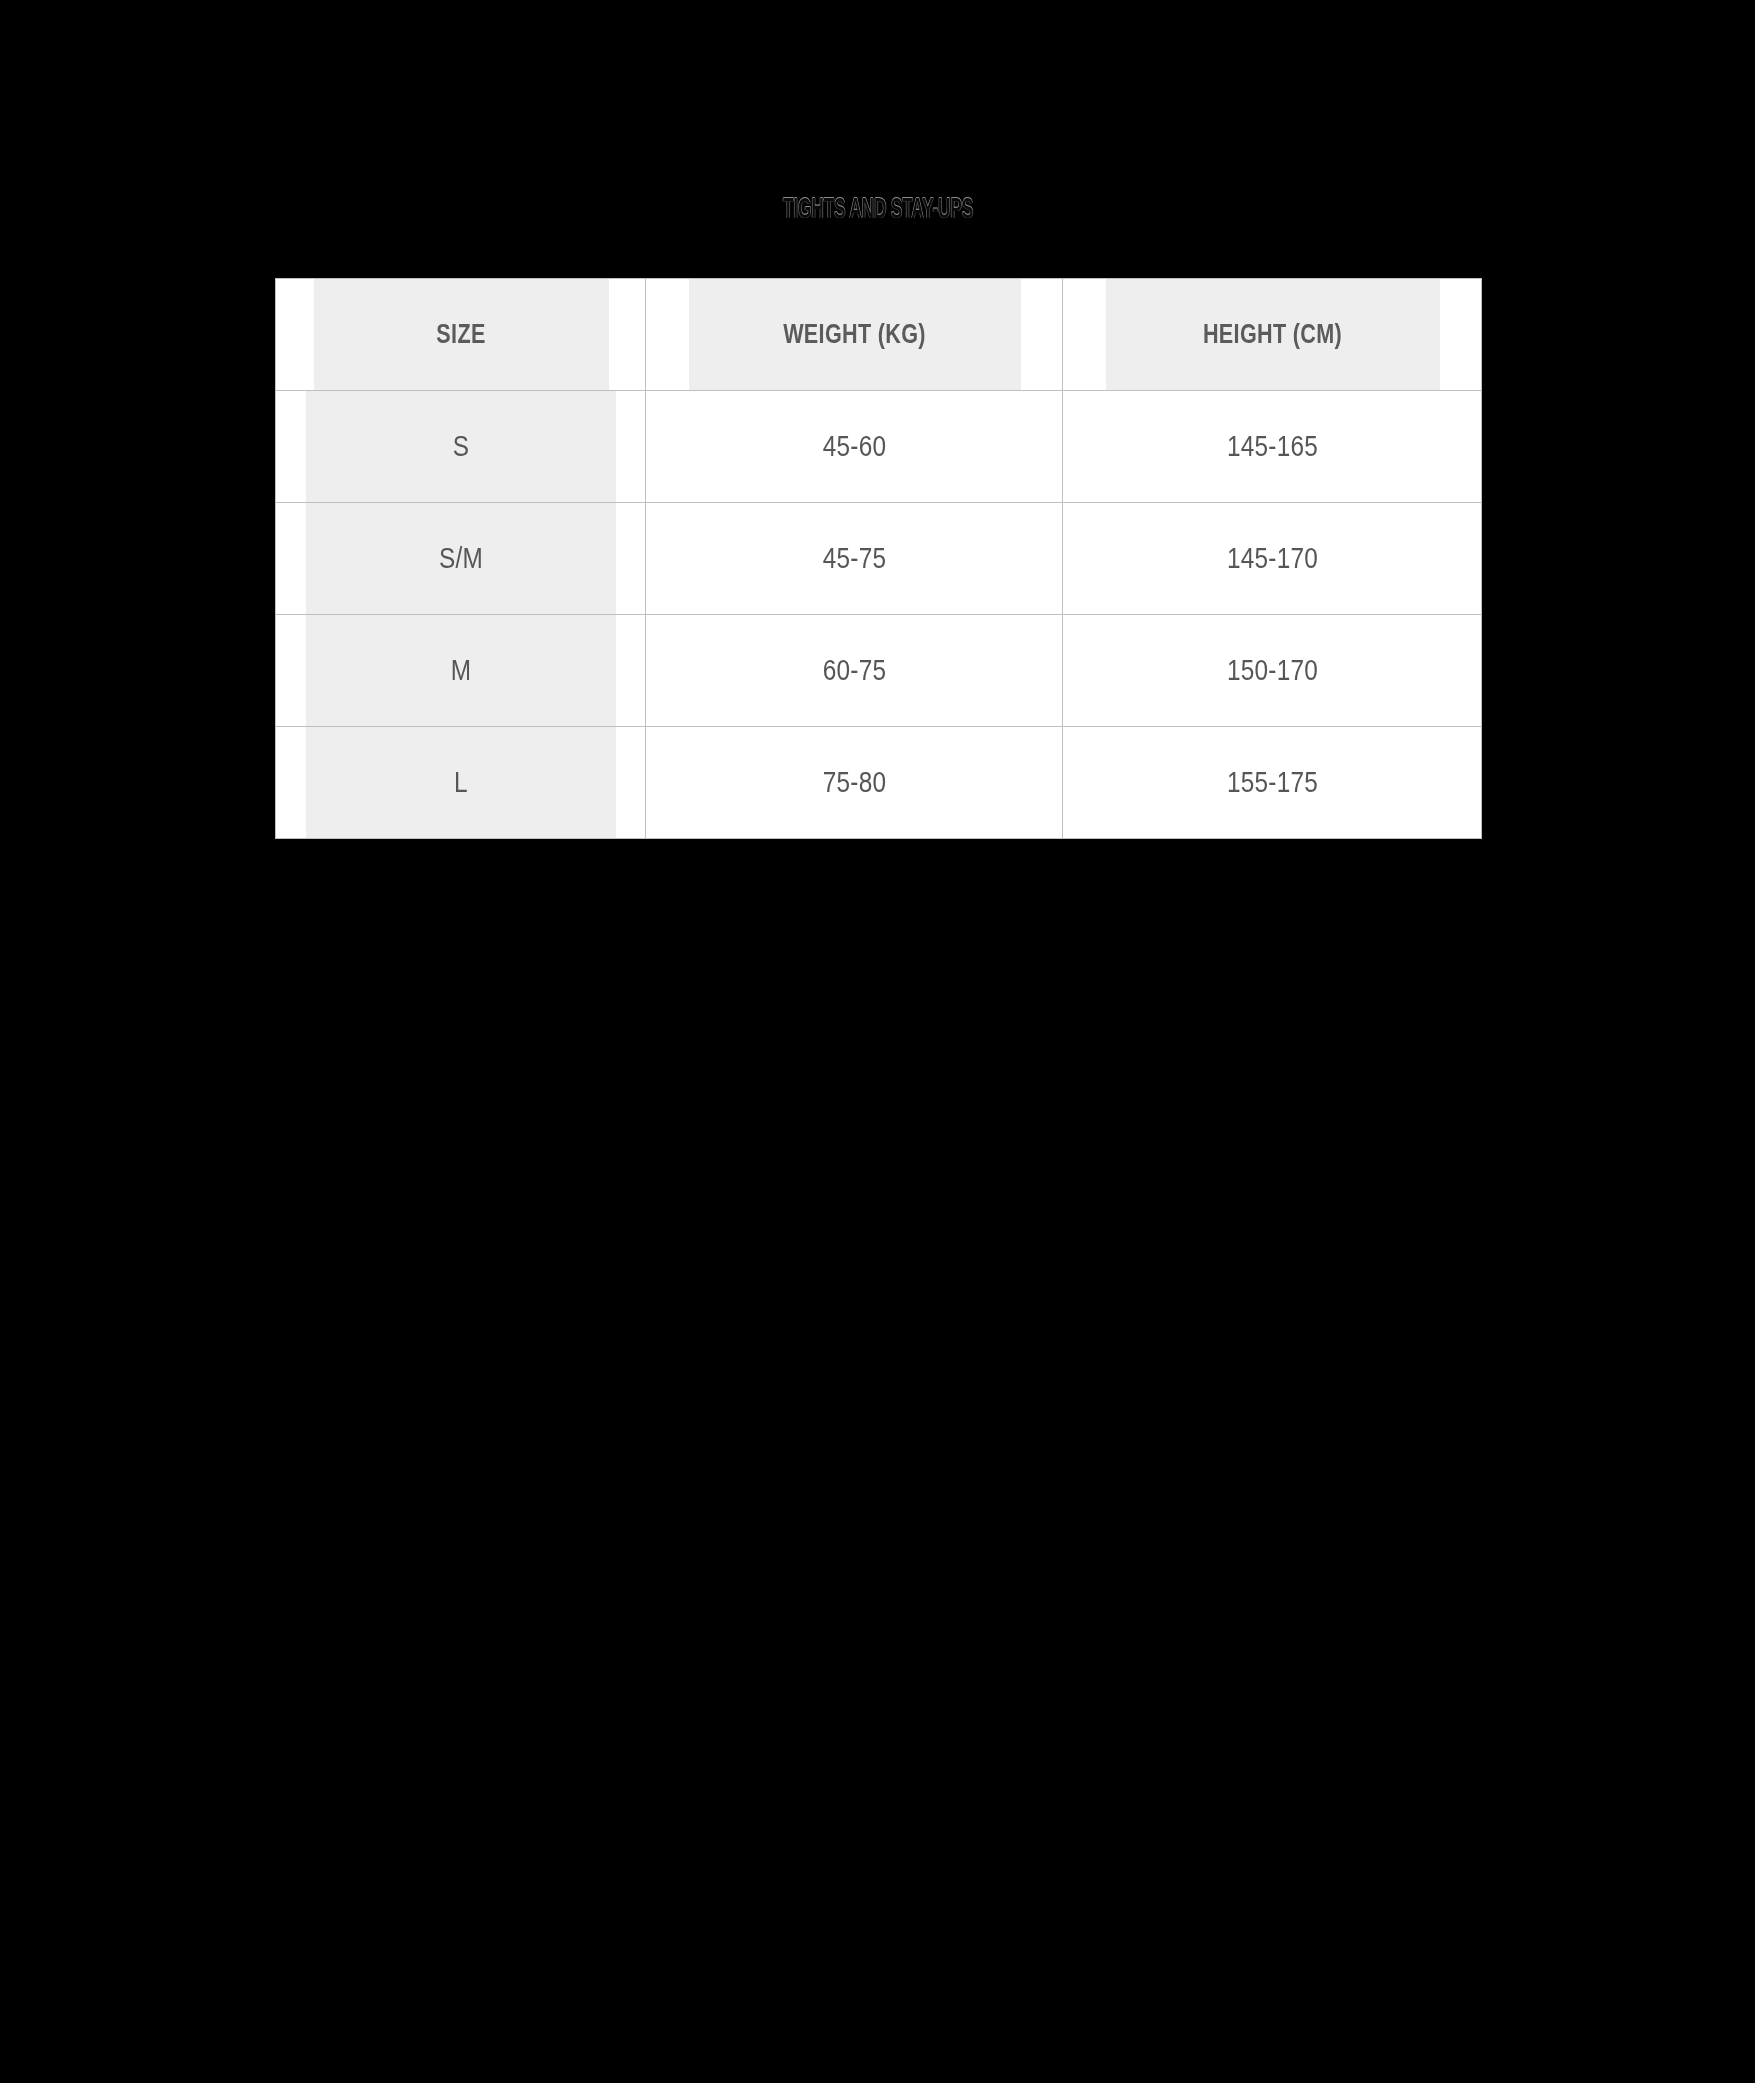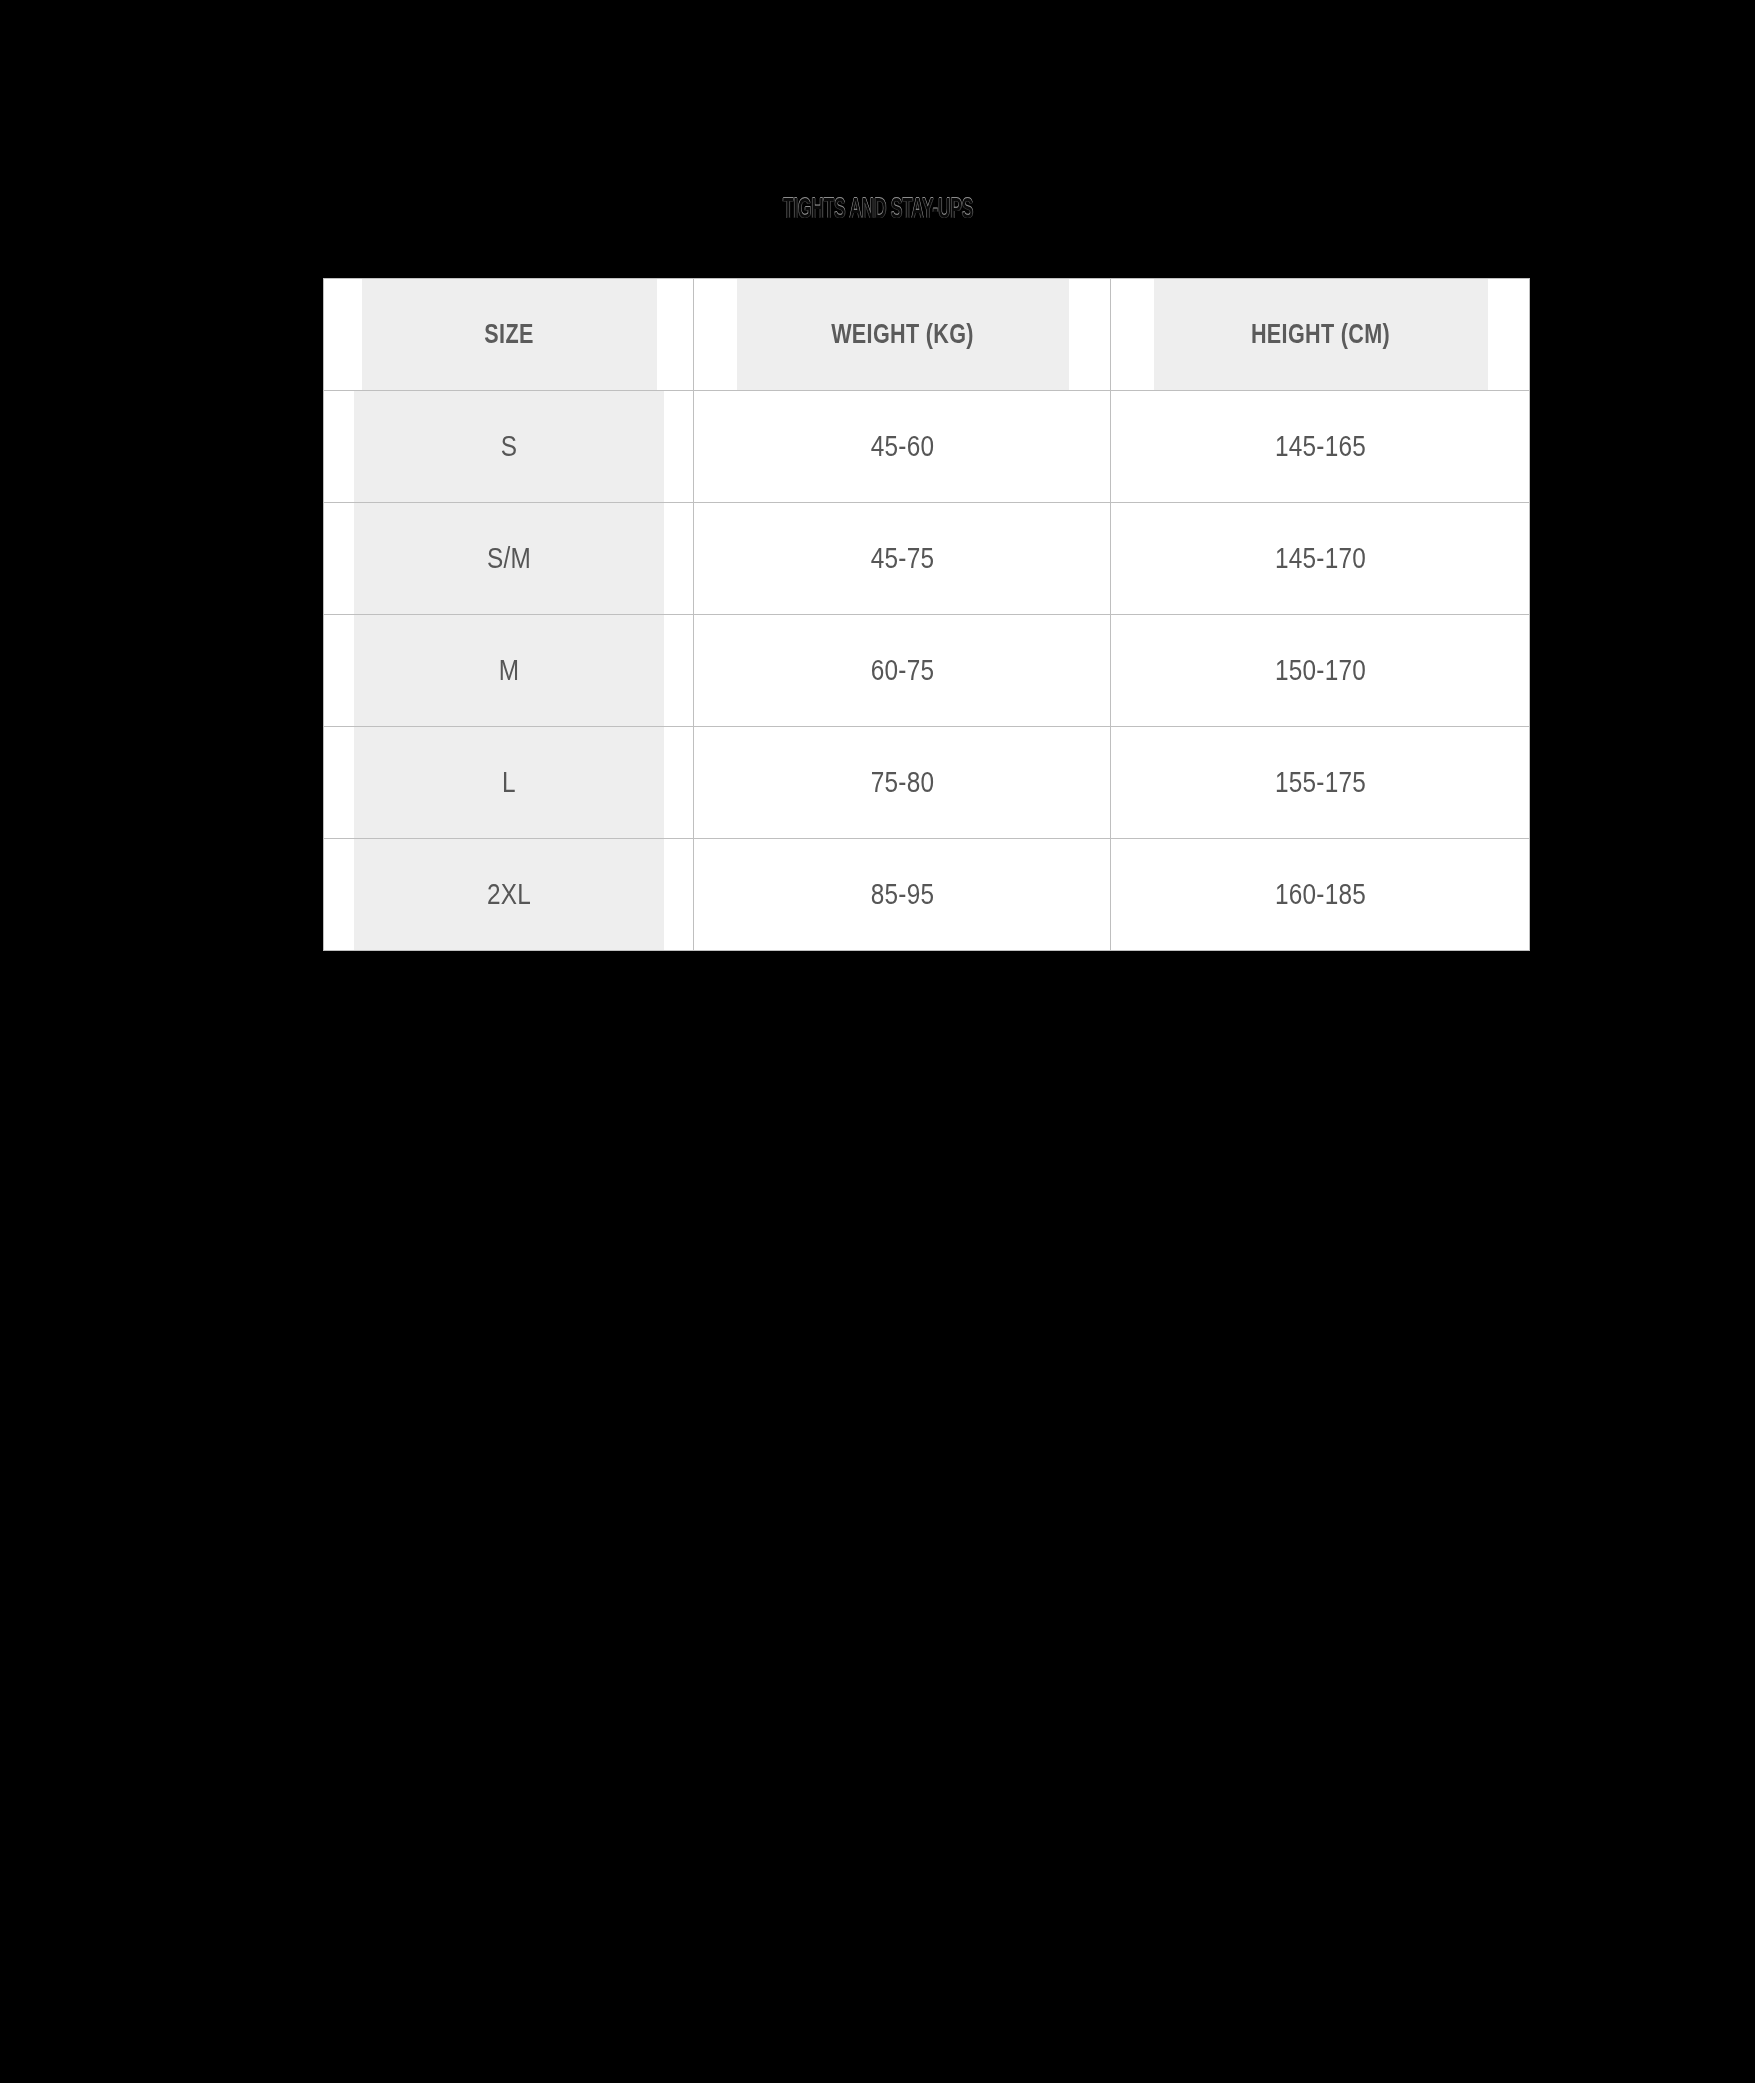--- a/index.html
+++ b/index.html
@@ -54,21 +54,20 @@
     left: 275px;
     top: 278px;
     width: 1206px;
   }
 
   table.size-table {
     width: 1206px;
     border-collapse: collapse;
     table-layout: fixed;
     background: #ffffff;
-    margin-left: 48px;
   }
 
   table.size-table col.col-size   { width: 370px; }
   table.size-table col.col-weight { width: 417px; }
   table.size-table col.col-height { width: 419px; }
 
   table.size-table th,
   table.size-table td {
     border: 0.9px solid #bfbfbf;
     text-align: center;
@@ -138,23 +137,18 @@
         <tr>
           <td class="size-cell">M</td>
           <td>60-75</td>
           <td>150-170</td>
         </tr>
         <tr>
           <td class="size-cell">L</td>
           <td>75-80</td>
           <td>155-175</td>
         </tr>
-        <tr>
-          <td class="size-cell">2XL</td>
-          <td>85-95</td>
-          <td>160-185</td>
-        </tr>
       </tbody>
     </table>
   </div>
 
 </div>
 
 
 </body></html>

